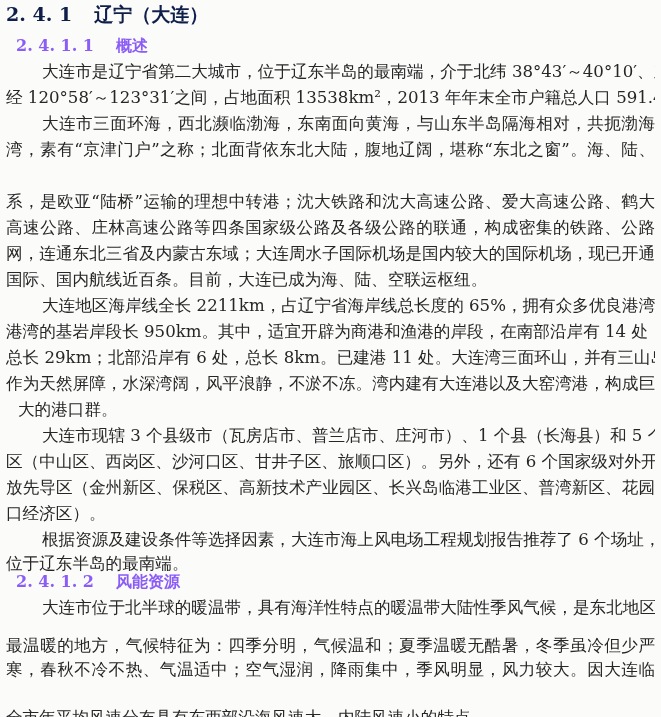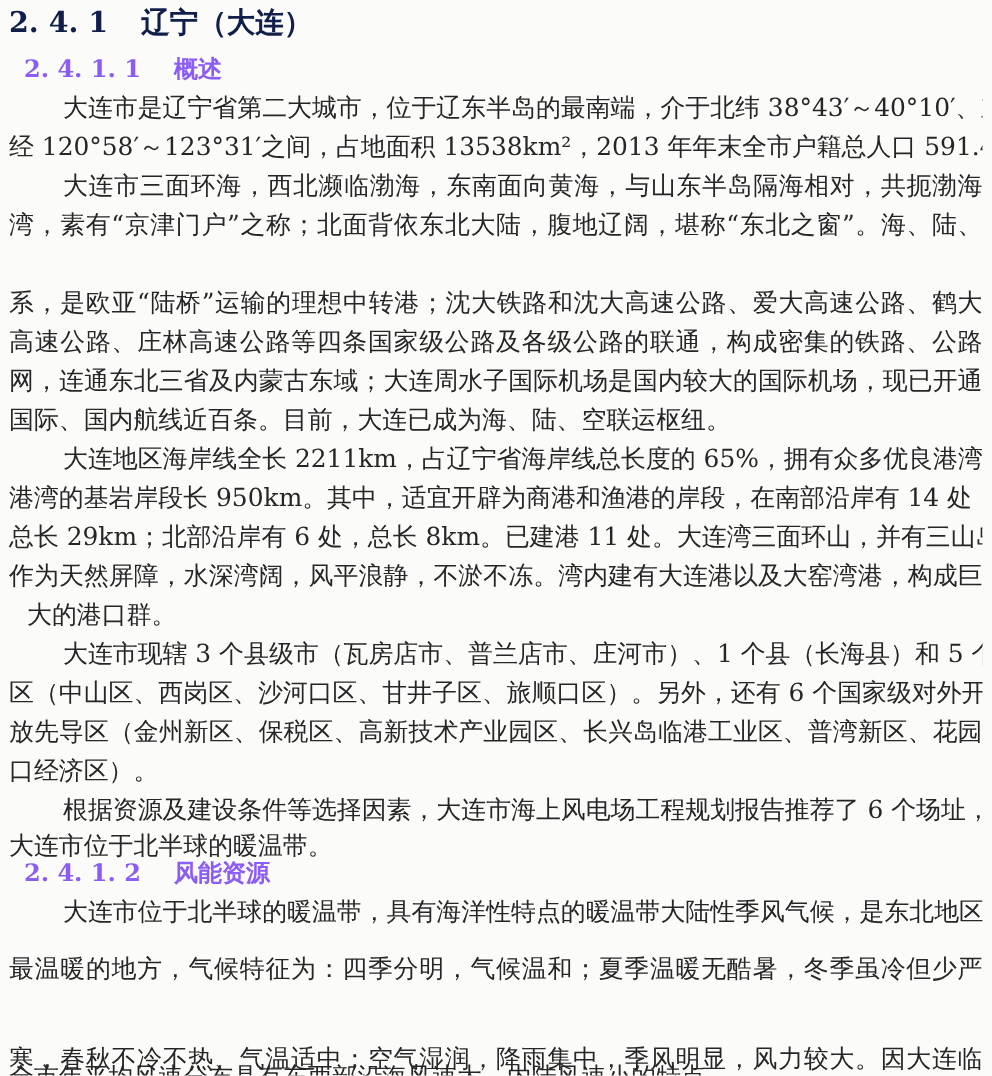--- a/index.html
+++ b/index.html
@@ -56,24 +56,24 @@
   <div class="line" style="top:346px;">总长 29km；北部沿岸有 6 处，总长 8km。已建港 11 处。大连湾三面环山，并有三山岛</div>
   <div class="line" style="top:372px;">作为天然屏障，水深湾阔，风平浪静，不淤不冻。湾内建有大连港以及大窑湾港，构成巨</div>
   <div class="line last" style="top:398px;margin-left:12px;">大的港口群。</div>
 
   <div class="line indent" style="top:424px;">大连市现辖 3 个县级市（瓦房店市、普兰店市、庄河市）、1 个县（长海县）和 5 个</div>
   <div class="line" style="top:450px;">区（中山区、西岗区、沙河口区、甘井子区、旅顺口区）。另外，还有 6 个国家级对外开</div>
   <div class="line" style="top:476px;">放先导区（金州新区、保税区、高新技术产业园区、长兴岛临港工业区、普湾新区、花园</div>
   <div class="line last" style="top:502px;">口经济区）。</div>
 
   <div class="line indent" style="top:528px;">根据资源及建设条件等选择因素，大连市海上风电场工程规划报告推荐了 6 个场址，</div>
-  <div class="line last" style="top:552px;">大连市位于北半球的暖温带。</div>
+  <div class="line last" style="top:552px;">位于辽东半岛的最南端。</div>
 
   <div class="h4" style="top:572px;">
     <span class="num">2. 4. 1. 2</span><span>风能资源</span>
   </div>
 
   <div class="line indent" style="top:580px; top:596px;font-family:Liberation Serif, serif;">大连市位于北半球的暖温带，具有海洋性特点的暖温带大陆性季风气候，是东北地区</div>
   <div class="line" style="top:634px;">最温暖的地方，气候特征为：四季分明，气候温和；夏季温暖无酷暑，冬季虽冷但少严</div>
-  <div class="line" style="top:658px;margin-top:36px;">寒，春秋不冷不热、气温适中；空气湿润，降雨集中，季风明显，风力较大。因大连临</div>
+  <div class="line" style="top:658px;">寒，春秋不冷不热、气温适中；空气湿润，降雨集中，季风明显，风力较大。因大连临</div>
   <div class="line last" style="top:706px;">全市年平均风速分布具有东西部沿海风速大、内陆风速小的特点。</div>
 
 </div>
 
 </body></html>

